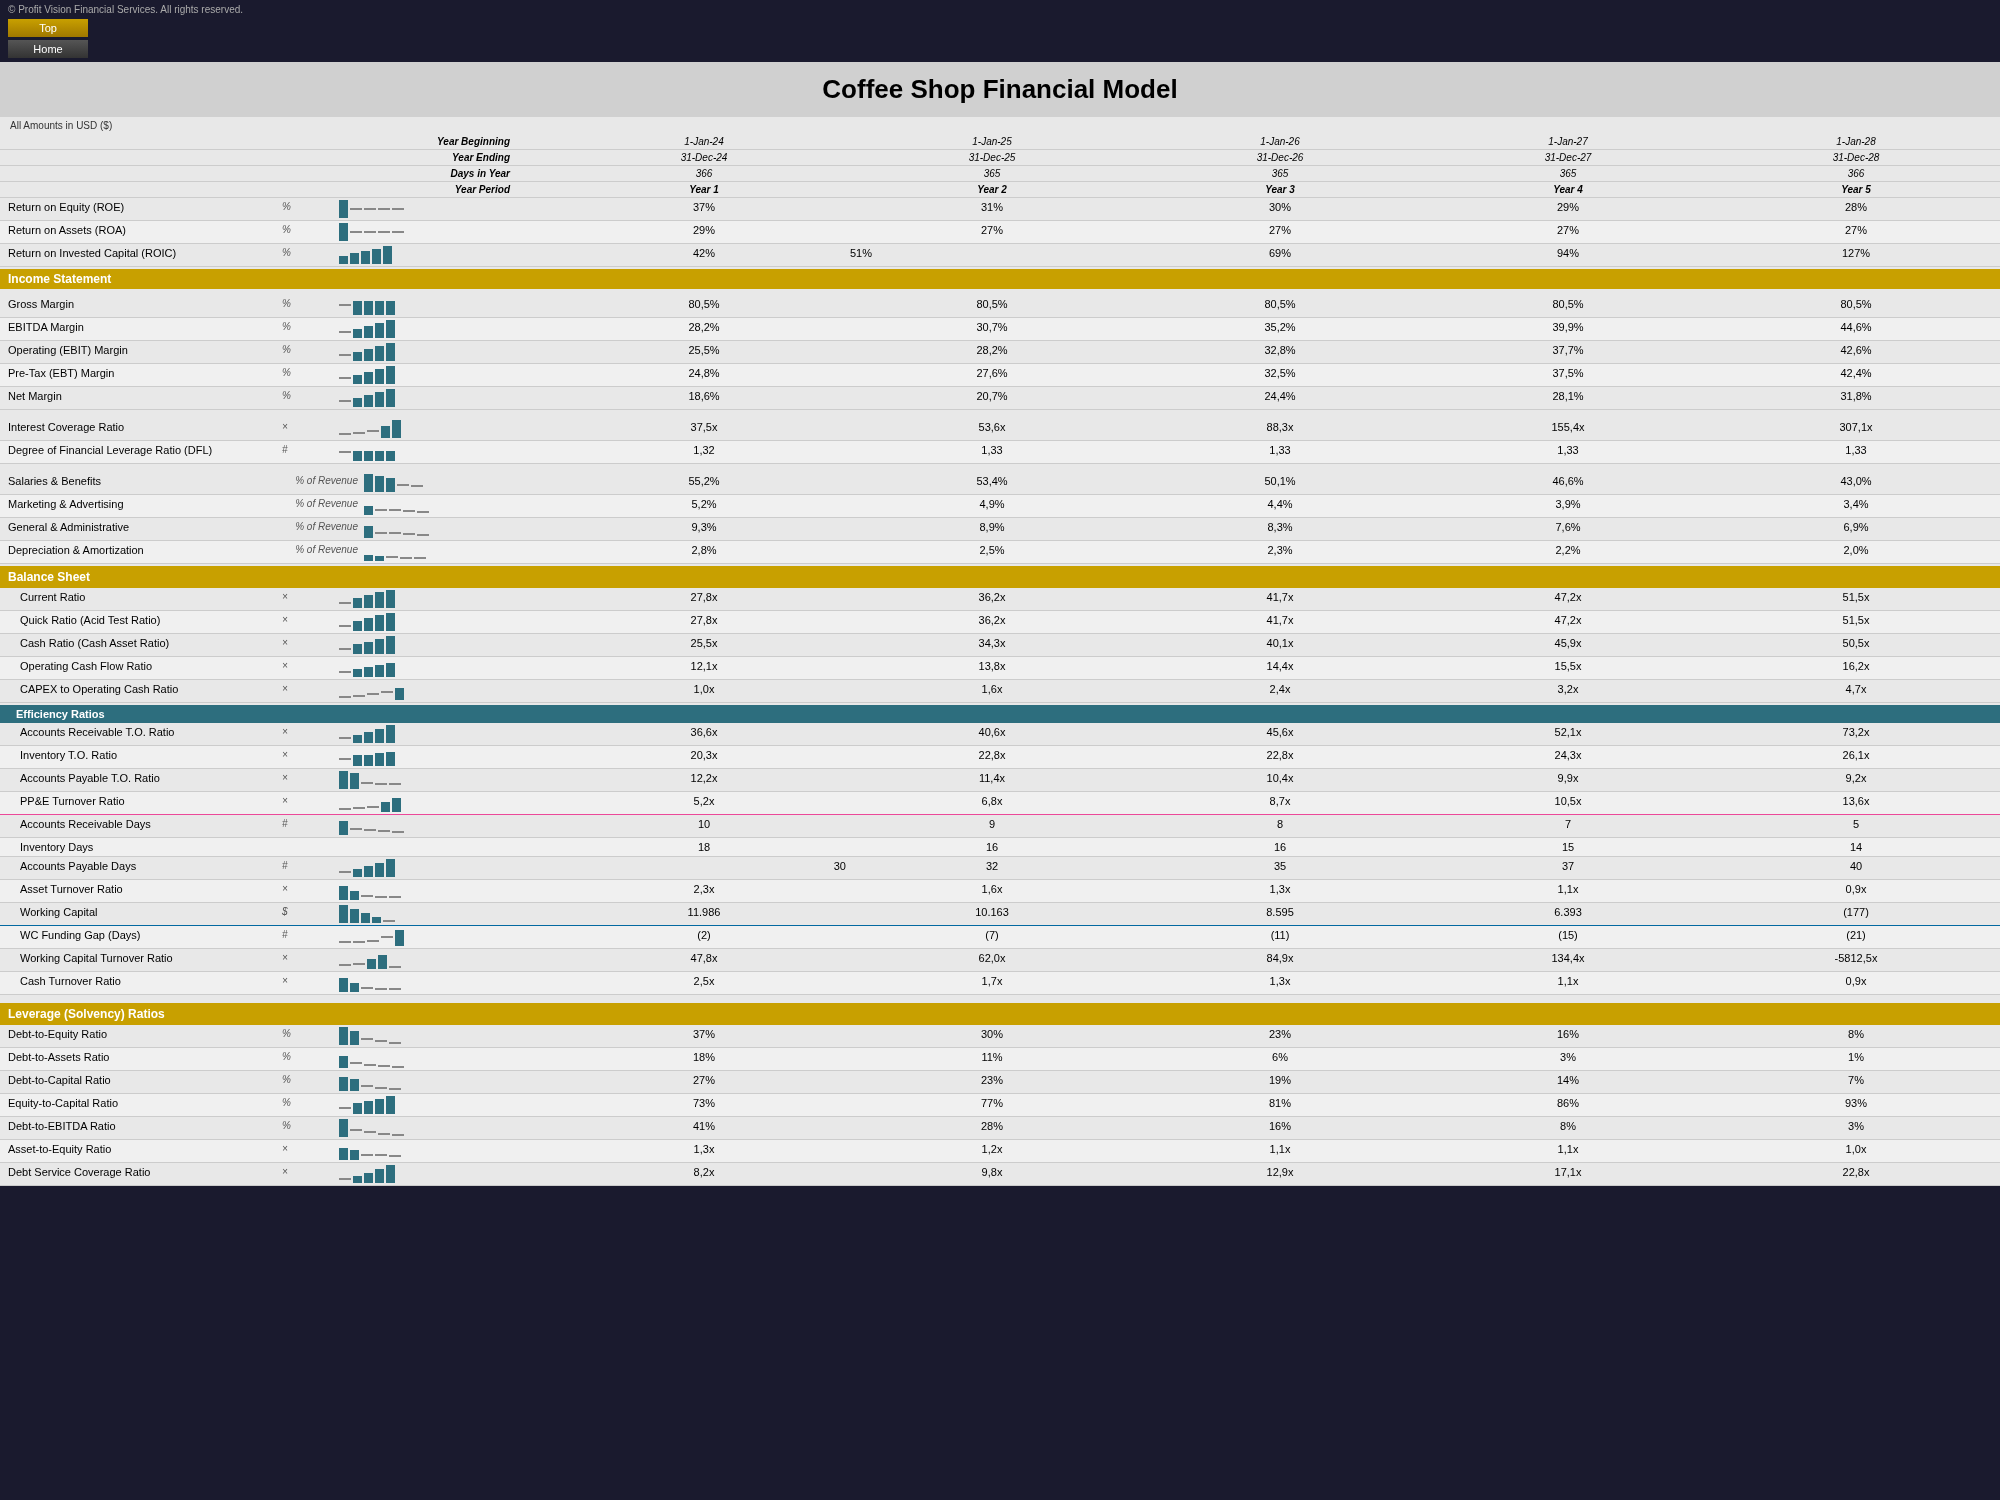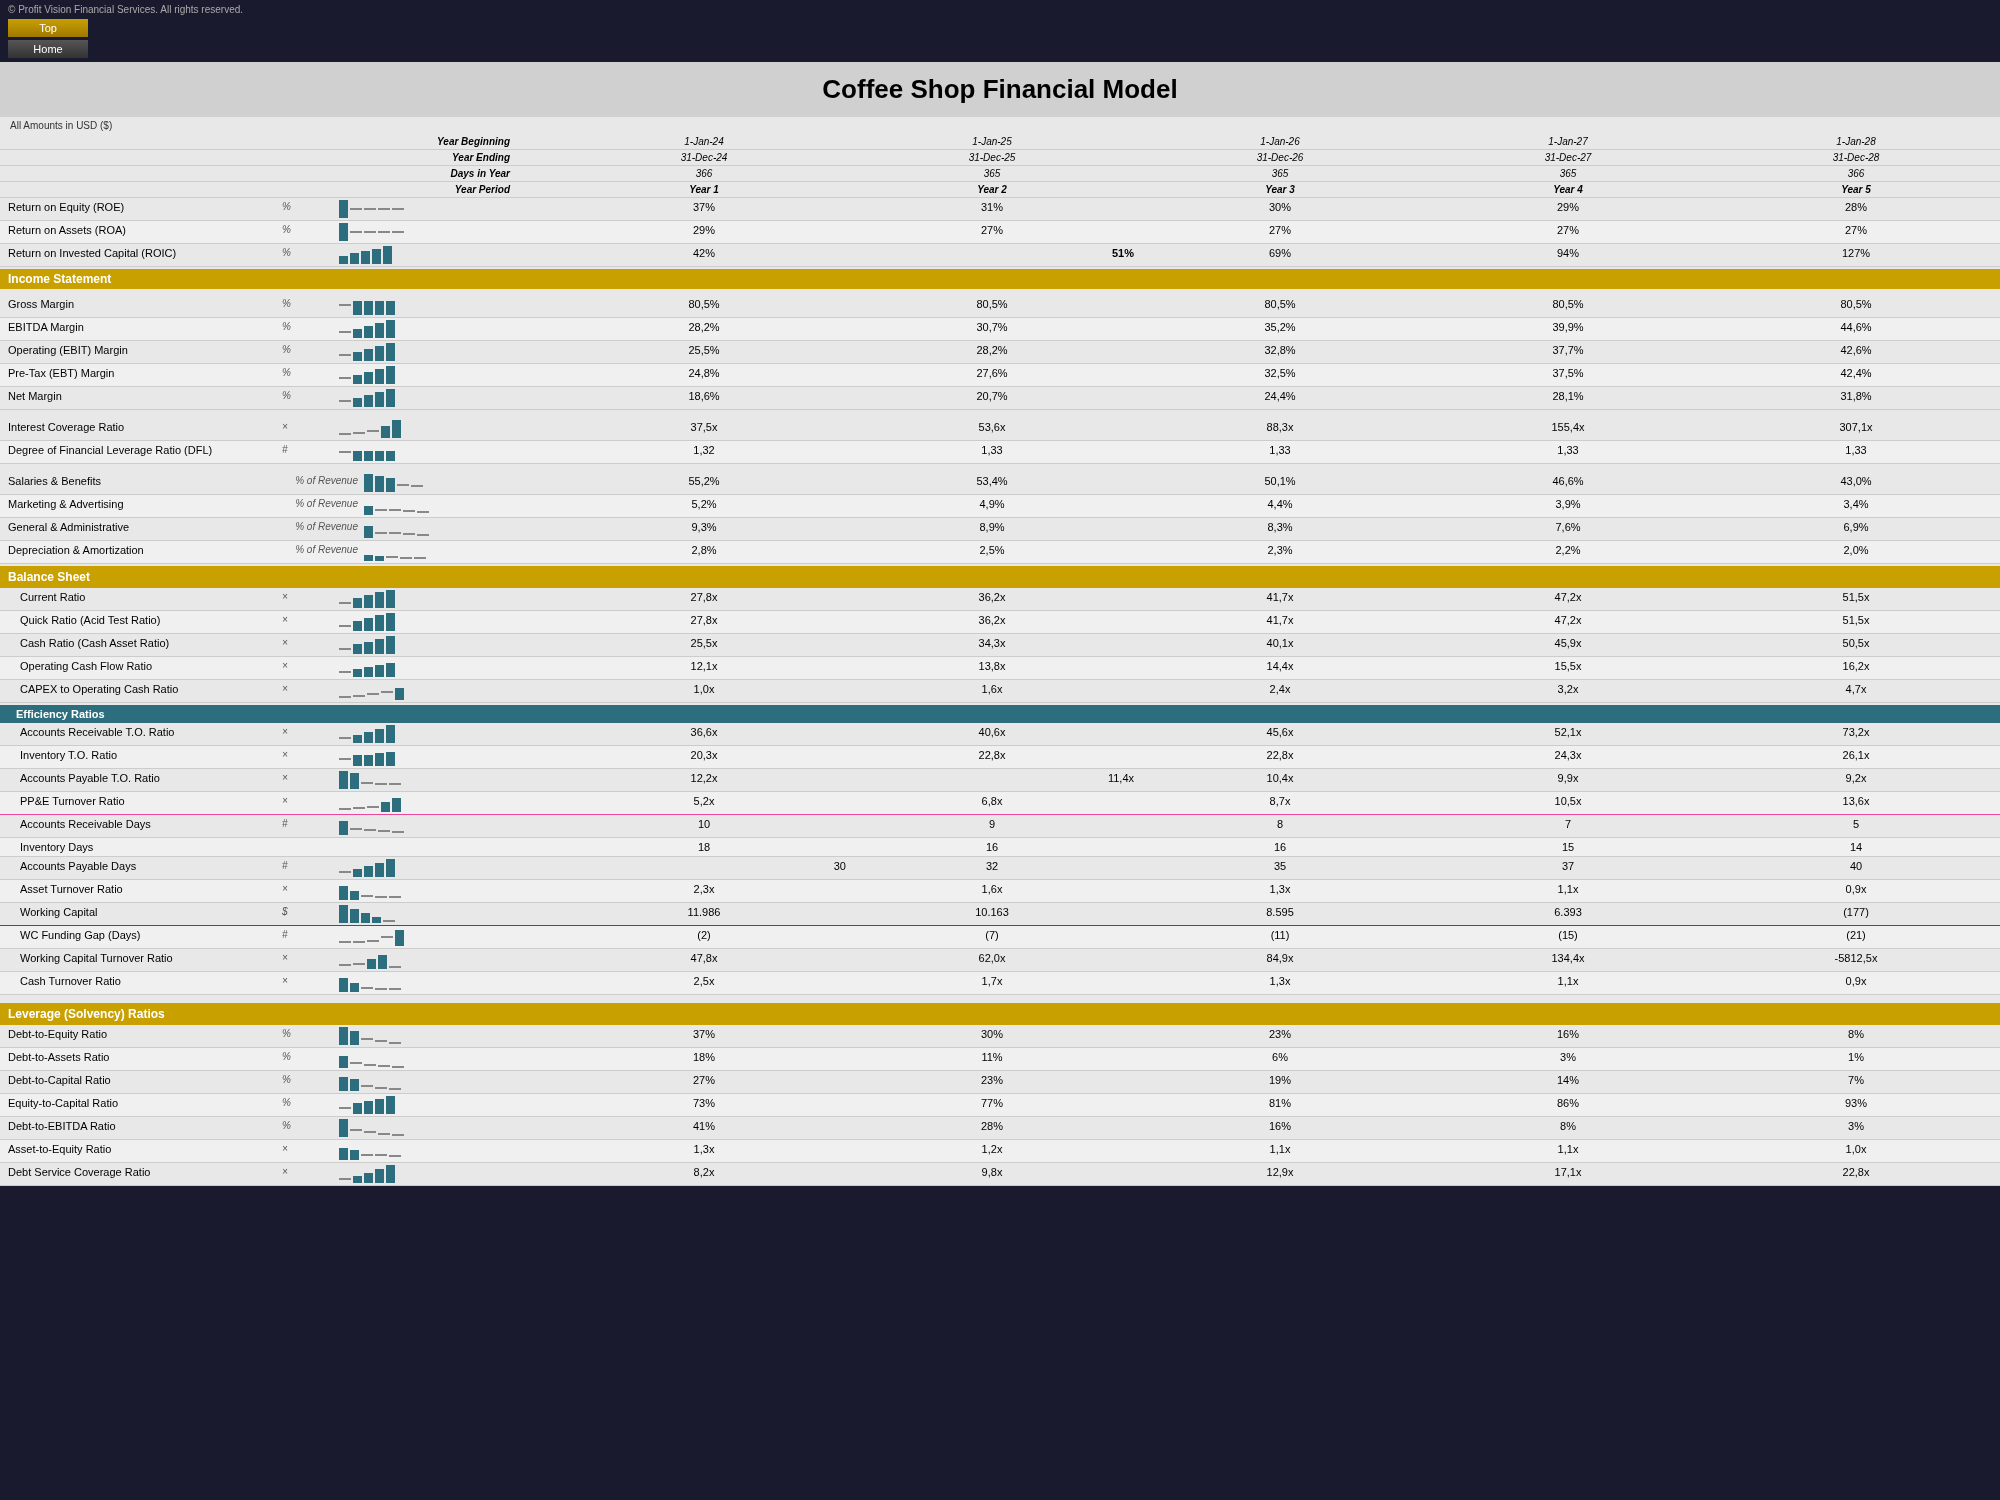--- a/index.html
+++ b/index.html
@@ -107,21 +107,21 @@
     <div style="padding:2px 4px; display:flex; align-items:center;">
       <div style="display:flex; gap:2px; align-items:flex-end; height:18px;">
         <div style="background:#2d6e7e; width:9px; height:8px;"></div>
         <div style="background:#2d6e7e; width:9px; height:11px;"></div>
         <div style="background:#2d6e7e; width:9px; height:13px;"></div>
         <div style="background:#2d6e7e; width:9px; height:15px;"></div>
         <div style="background:#2d6e7e; width:9px; height:18px;"></div>
       </div>
     </div>
     <div style="text-align:center; padding:3px 2px;">42%</div>
-    <div style="text-align:right; padding:3px 2px;font-weight:bold;">51%</div>
+    <div style="text-align:left; padding:3px 2px;">51%</div>
     <div style="text-align:center; padding:3px 2px;">69%</div>
     <div style="text-align:center; padding:3px 2px;">94%</div>
     <div style="text-align:center; padding:3px 2px;">127%</div>
   </div>
 
   <div style="background:#c8a000; color:#fff; font-weight:bold; padding:3px 8px 3px 8px; font-size:12px; margin-top:2px;">Income Statement</div>
   <div style="height:6px; background:#e8e8e8;"></div>
 
   <div style="display:grid; grid-template-columns:280px 55px 225px repeat(5,1fr); background:#e8e8e8; border-bottom:1px solid #ccc;">
     <div style="padding:3px 8px;">Gross Margin</div>
@@ -473,21 +473,21 @@
     <div style="padding:2px 4px; display:flex; align-items:center;">
       <div style="display:flex; gap:2px; align-items:flex-end; height:18px;">
         <div style="background:#2d6e7e; width:9px; height:18px;"></div>
         <div style="background:#2d6e7e; width:9px; height:16px;"></div>
         <div style="background:#888; height:2px; width:12px; margin-bottom:5px;"></div>
         <div style="background:#888; height:2px; width:12px; margin-bottom:4px;"></div>
         <div style="background:#888; height:2px; width:12px; margin-bottom:4px;"></div>
       </div>
     </div>
     <div style="text-align:center; padding:3px 2px;">12,2x</div>
-    <div style="text-align:right; padding:3px 2px;">11,4x</div>
+    <div style="text-align:center; padding:3px 2px;">11,4x</div>
     <div style="text-align:center; padding:3px 2px;">10,4x</div>
     <div style="text-align:center; padding:3px 2px;">9,9x</div>
     <div style="text-align:center; padding:3px 2px;">9,2x</div>
   </div>
 
   <div style="display:grid; grid-template-columns:280px 55px 225px repeat(5,1fr); background:#f0f0f0; border-bottom:1px solid #ec4899;">
     <div style="padding:3px 8px 3px 20px;">PP&amp;E Turnover Ratio</div>
     <div style="padding:3px 2px; font-style:italic; font-size:10px; color:#555;">×</div>
     <div style="padding:2px 4px; display:flex; align-items:center;">
       <div style="display:flex; gap:2px; align-items:flex-end; height:18px;">

